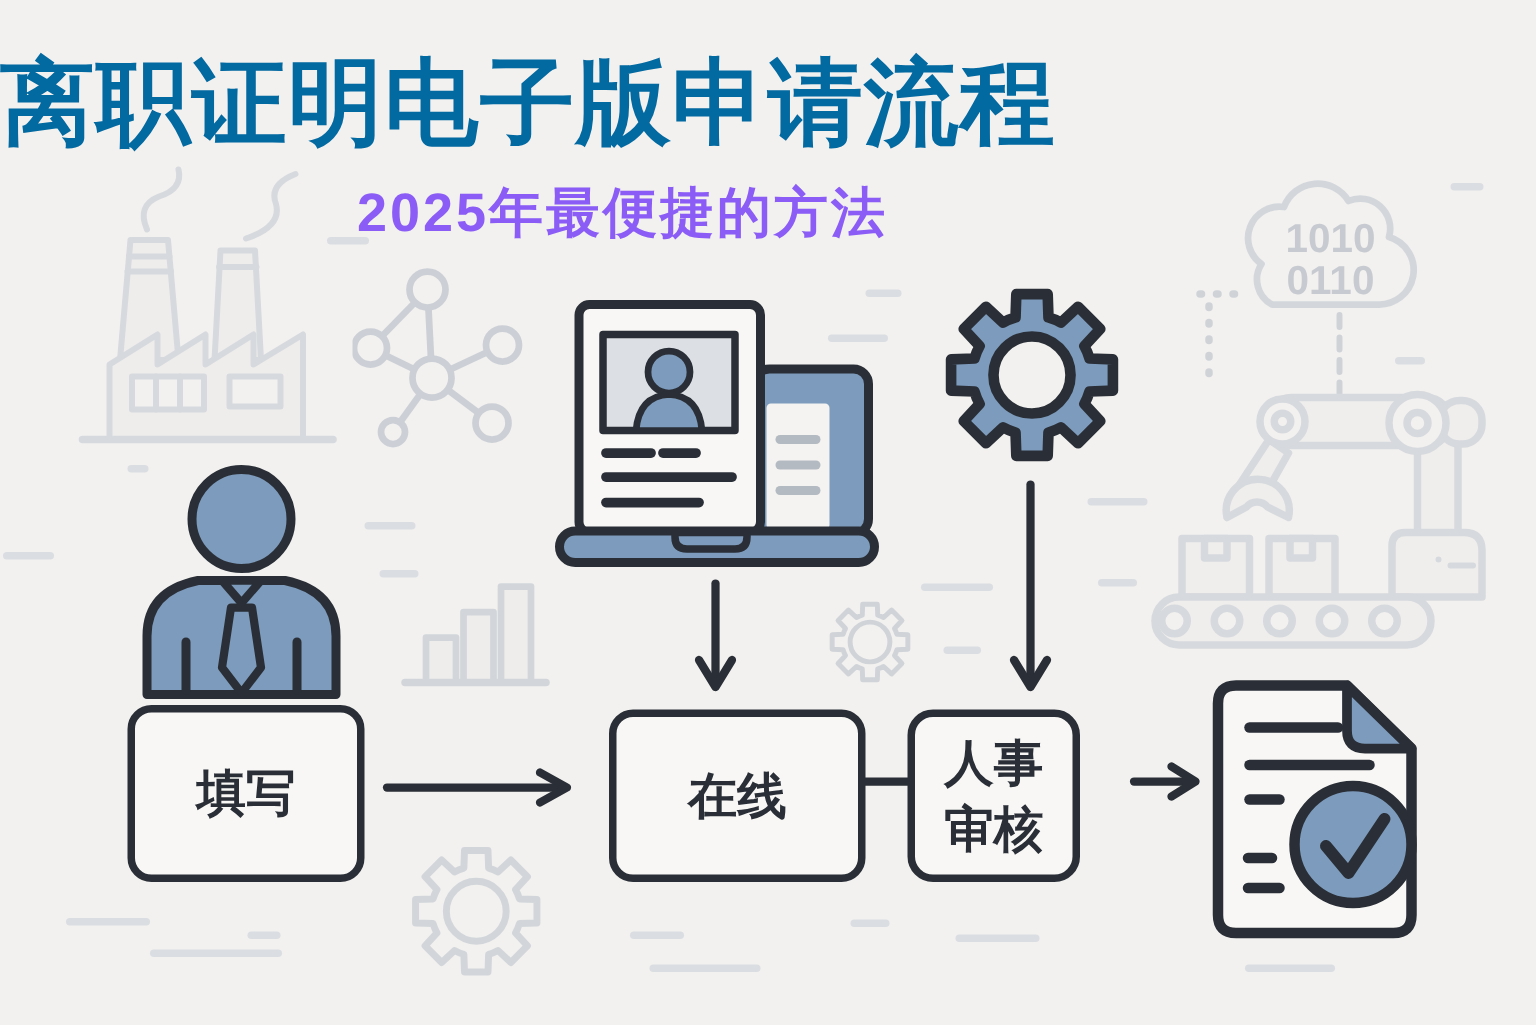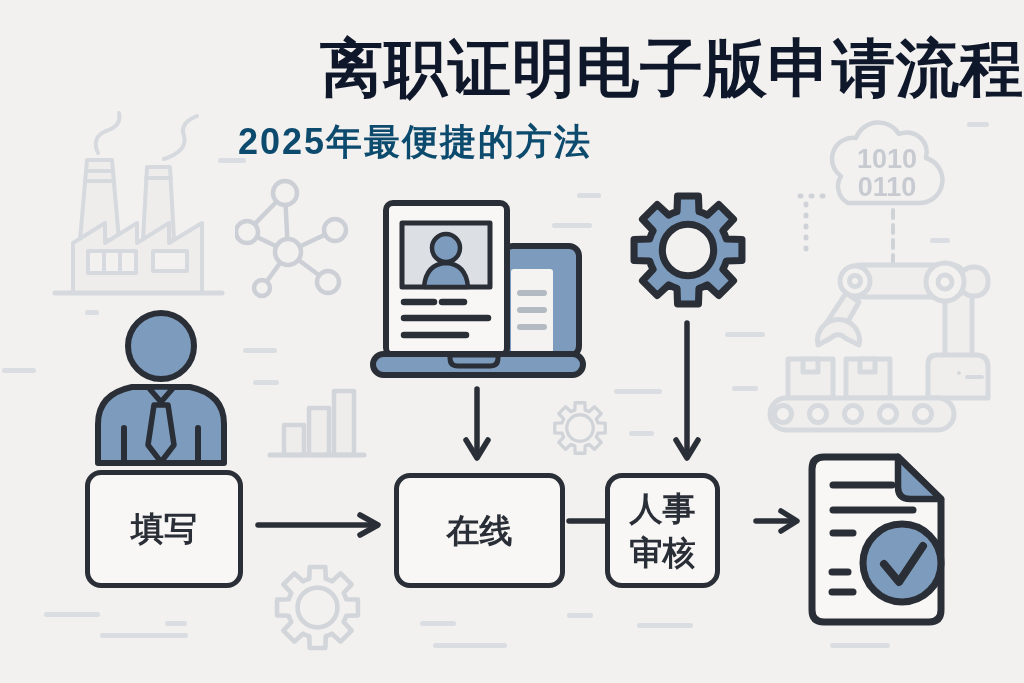--- a/index.html
+++ b/index.html
@@ -2,26 +2,26 @@
 <html><head>
 <meta charset="utf-8">
 <style>
   html,body{margin:0;padding:0;}
   #canvas{
     position:relative;width:1024px;height:683px;overflow:hidden;
     background:#f2f1ef;font-family:"Liberation Sans","DejaVu Sans",sans-serif;
   }
   .abs{position:absolute;}
   .title{
-    left:0;top:26px;width:1024px;text-align:right;
-    font-size:63px;font-weight:900;color:#0f172a;letter-spacing:1px;white-space:nowrap;
+    left:0;top:26px;width:1024px;text-align:left;
+    font-size:63px;font-weight:900;color:#0369a1;letter-spacing:1px;white-space:nowrap;
   }
   .subtitle{
     left:0;top:118px;width:830px;text-align:center;
-    font-size:36px;font-weight:700;color:#0c4a6e;letter-spacing:2px;white-space:nowrap;
+    font-size:36px;font-weight:700;color:#8b5cf6;letter-spacing:2px;white-space:nowrap;
   }
   .step-box{
     position:absolute;border:5px solid #2a2f37;border-radius:16px;background:#f8f7f5;
     display:flex;flex-direction:column;align-items:center;justify-content:center;
     color:#2a2f37;font-size:33px;font-weight:800;line-height:1.32;text-align:center;
   }
   .dash{position:absolute;height:5px;border-radius:3px;background:#dadde1;}
   svg{display:block;}
 </style>
 </head>
@@ -229,21 +229,21 @@
   <svg class="abs" style="left:753px;top:504px;" width="48" height="34" viewBox="0 0 48 34">
     <g stroke="#2a2f37" stroke-width="5.5" fill="none" stroke-linecap="round" stroke-linejoin="round">
       <line x1="3" y1="17" x2="40" y2="17"></line>
         <polyline points="28,7 44,17 28,27"></polyline>
     </g>
   </svg>
 
   <div class="step-box" style="left:85px;top:470px;width:148px;height:108px;gap:28px;">
     <span>填写</span>
   </div>
-  <div class="step-box" style="left:394px;top:473px;width:161px;height:105px;">
+  <div class="step-box" style="left:406px;top:473px;width:161px;height:105px;">
     <span>在线</span>
   </div>
   <div class="step-box" style="left:605px;top:473px;width:105px;height:105px;border-radius:17px;">
     <span>人事</span>
     <span>审核</span>
   </div>
 
 </div>
 
 </body></html>

